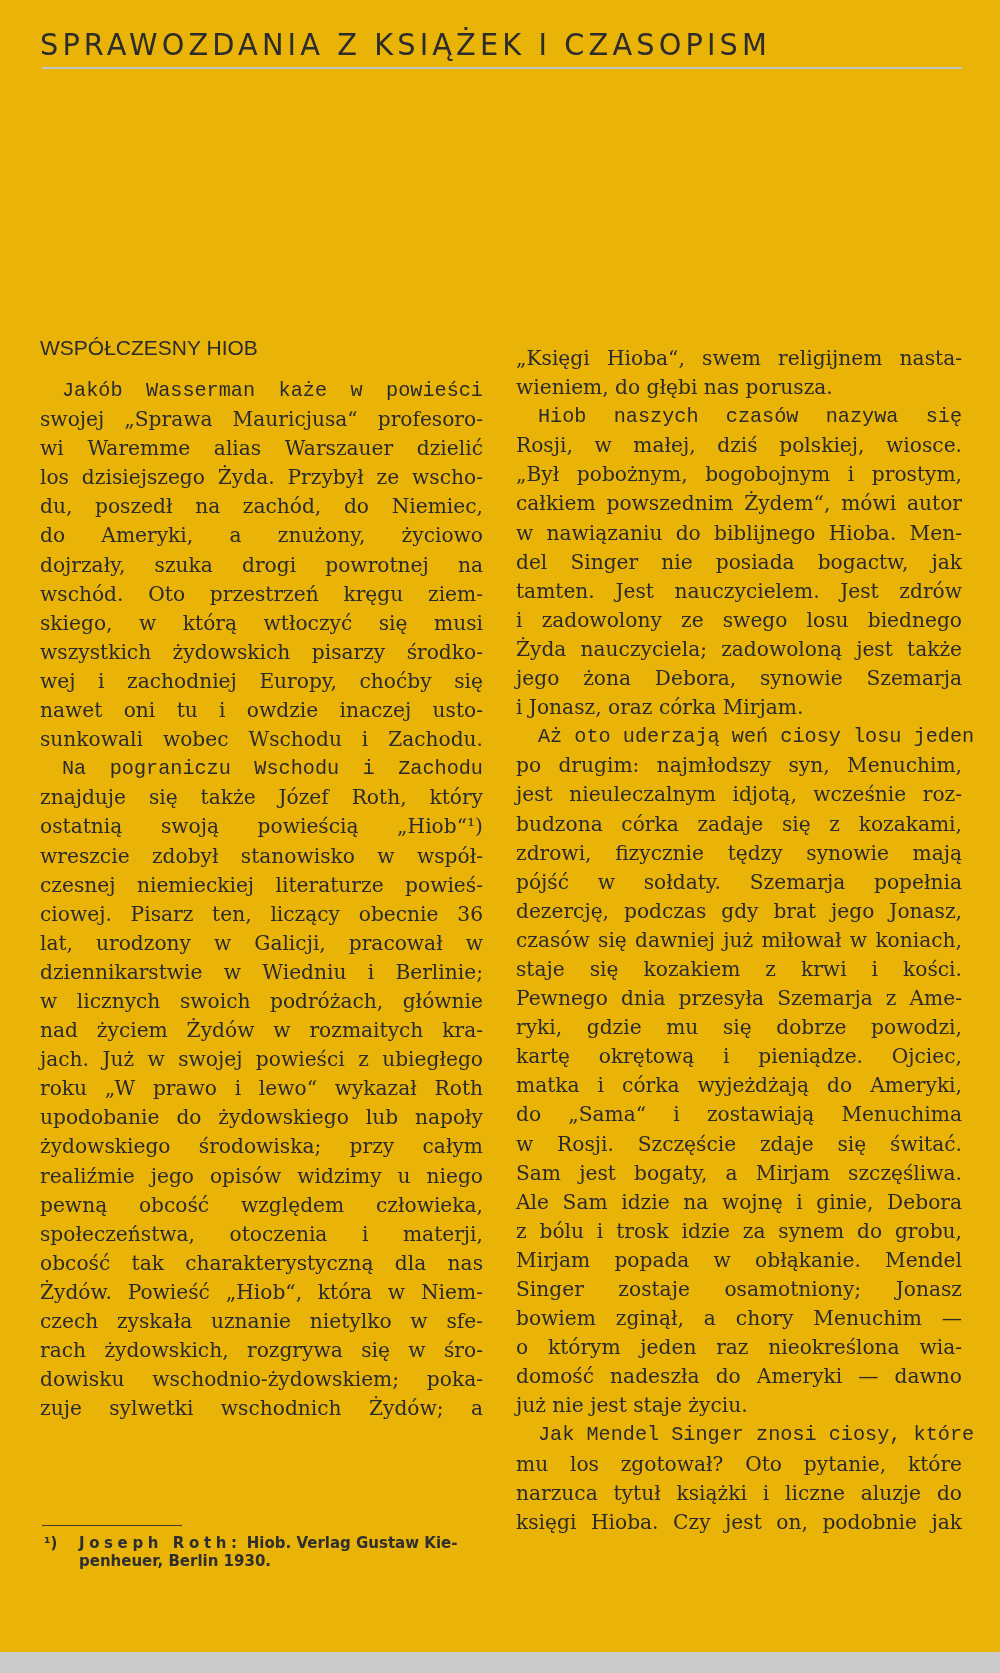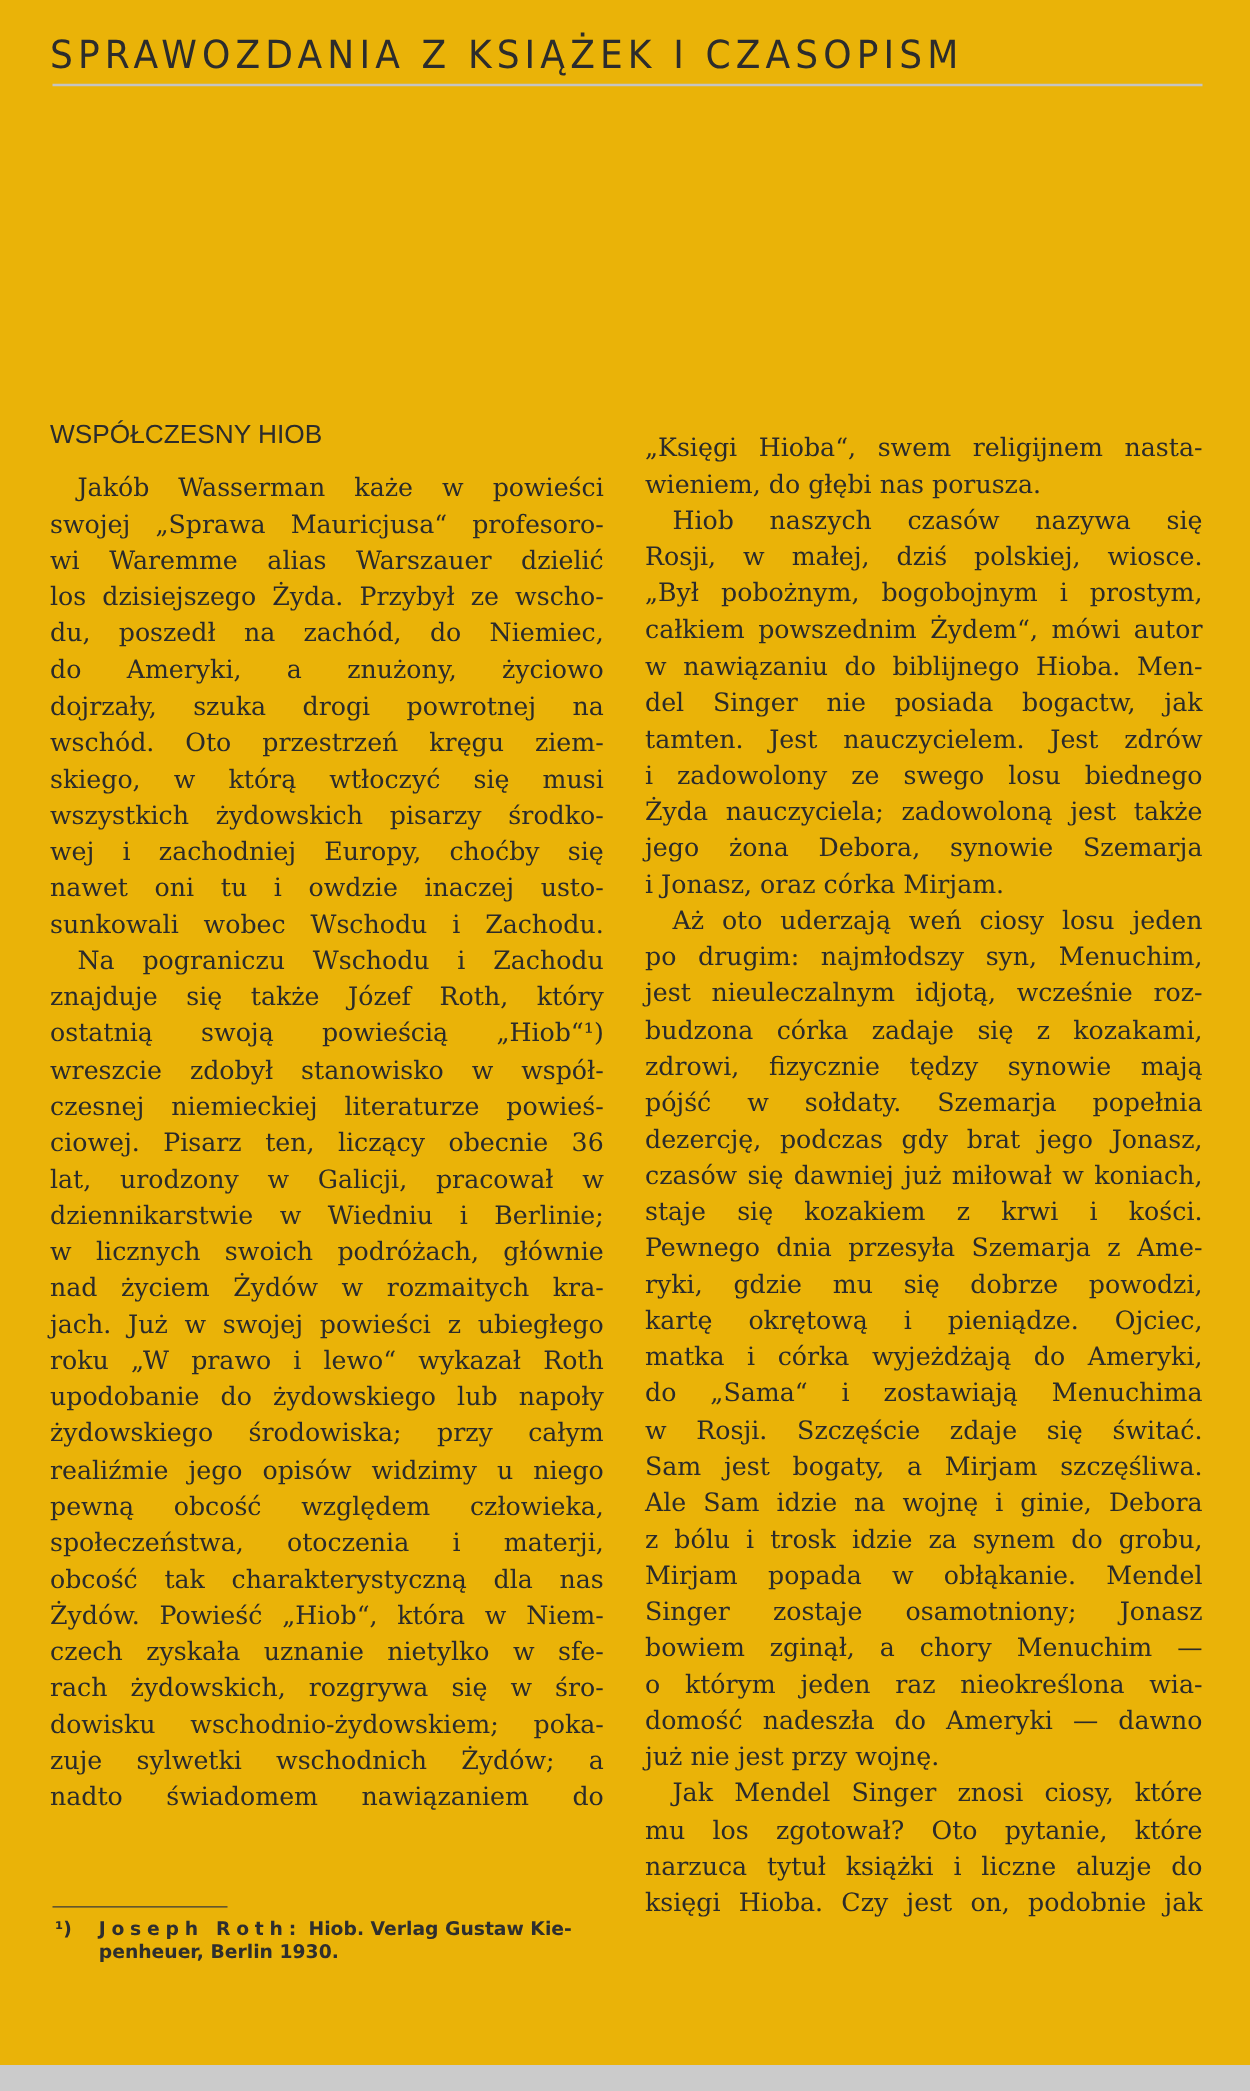--- a/index.html
+++ b/index.html
@@ -76,20 +76,21 @@
       text-align: justify;
       text-align-last: justify;
       height: 29.1px;
       overflow: visible;
     }
     .line.last {
       text-align-last: left;
     }
     .line.indent {
       padding-left: 22px;
+      font-family: Liberation Mono, monospace;
     }
     .text-block {
       position: absolute;
       left: 0;
       width: 100%;
     }
     .footnote-rule {
       position: absolute;
       left: 42px;
       top: 1525px;
@@ -162,21 +163,20 @@
         <span class="line">żydowskiego środowiska; przy całym</span>
         <span class="line">realiźmie jego opisów widzimy u niego</span>
         <span class="line">pewną obcość względem człowieka,</span>
         <span class="line">społeczeństwa, otoczenia i materji,</span>
         <span class="line">obcość tak charakterystyczną dla nas</span>
         <span class="line">Żydów. Powieść „Hiob“, która w Niem-</span>
         <span class="line">czech zyskała uznanie nietylko w sfe-</span>
         <span class="line">rach żydowskich, rozgrywa się w śro-</span>
         <span class="line">dowisku wschodnio-żydowskiem; poka-</span>
         <span class="line">zuje sylwetki wschodnich Żydów; a</span>
-        <span class="line">nadto świadomem nawiązaniem do</span>
       </div>
   </div>
 
   <div class="column col-right">
     <div class="text-block" id="right-block" style="top:344px;">
         <span class="line">„Księgi Hioba“, swem religijnem nasta-</span>
         <span class="line last">wieniem, do głębi nas porusza.</span>
         <span class="line indent">Hiob naszych czasów nazywa się</span>
         <span class="line">Rosji, w małej, dziś polskiej, wiosce.</span>
         <span class="line">„Był pobożnym, bogobojnym i prostym,</span>
@@ -204,21 +204,21 @@
         <span class="line">do „Sama“ i zostawiają Menuchima</span>
         <span class="line">w Rosji. Szczęście zdaje się świtać.</span>
         <span class="line">Sam jest bogaty, a Mirjam szczęśliwa.</span>
         <span class="line">Ale Sam idzie na wojnę i ginie, Debora</span>
         <span class="line">z bólu i trosk idzie za synem do grobu,</span>
         <span class="line">Mirjam popada w obłąkanie. Mendel</span>
         <span class="line">Singer zostaje osamotniony; Jonasz</span>
         <span class="line">bowiem zginął, a chory Menuchim —</span>
         <span class="line">o którym jeden raz nieokreślona wia-</span>
         <span class="line">domość nadeszła do Ameryki — dawno</span>
-        <span class="line last">już nie jest przy wojnę.</span>
+        <span class="line last">już nie jest staje życiu.</span>
         <span class="line indent">Jak Mendel Singer znosi ciosy, które</span>
         <span class="line">mu los zgotował? Oto pytanie, które</span>
         <span class="line">narzuca tytuł książki i liczne aluzje do</span>
         <span class="line">księgi Hioba. Czy jest on, podobnie jak</span>
       </div>
   </div>
 
   <div class="footnote-rule"></div>
   <div class="footnote">
     <span class="fn-mark">¹)</span>

